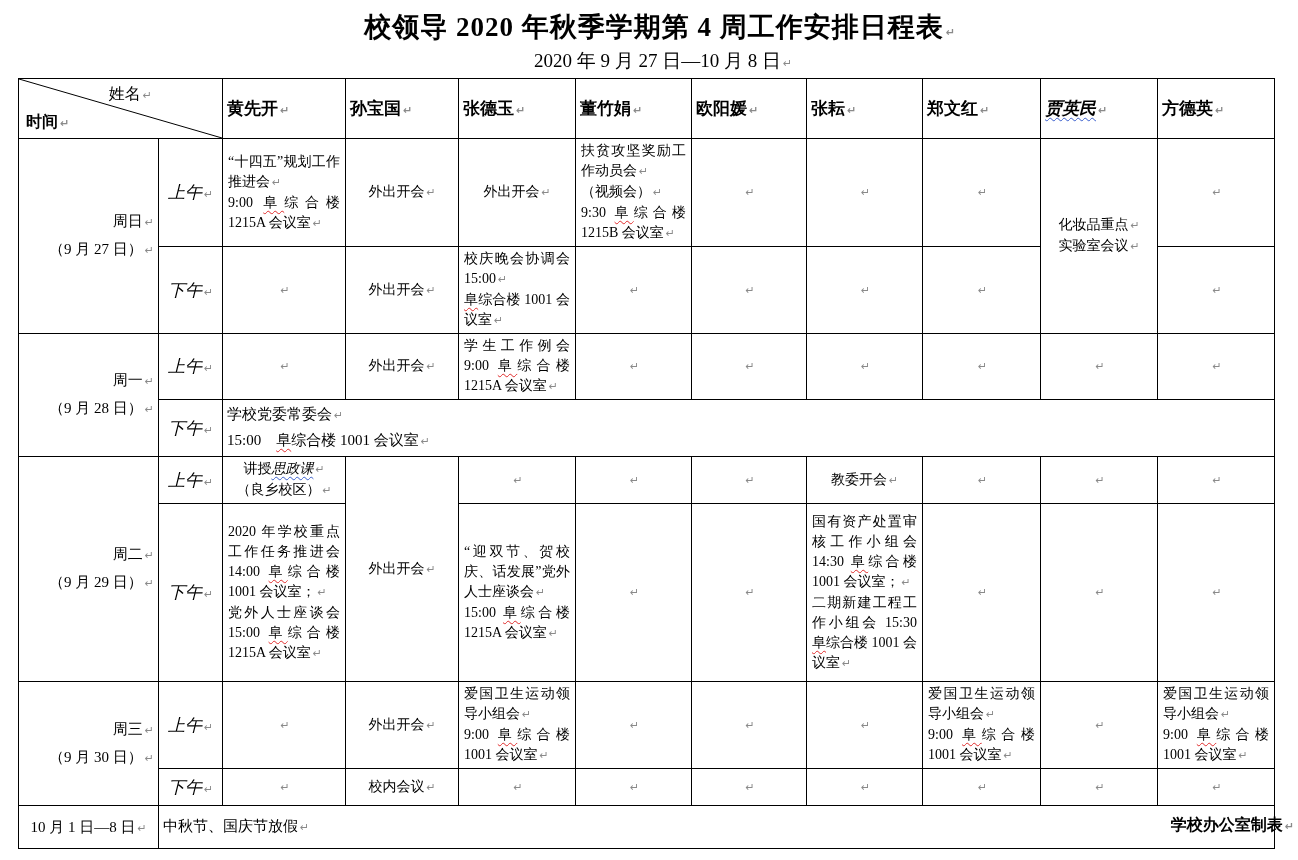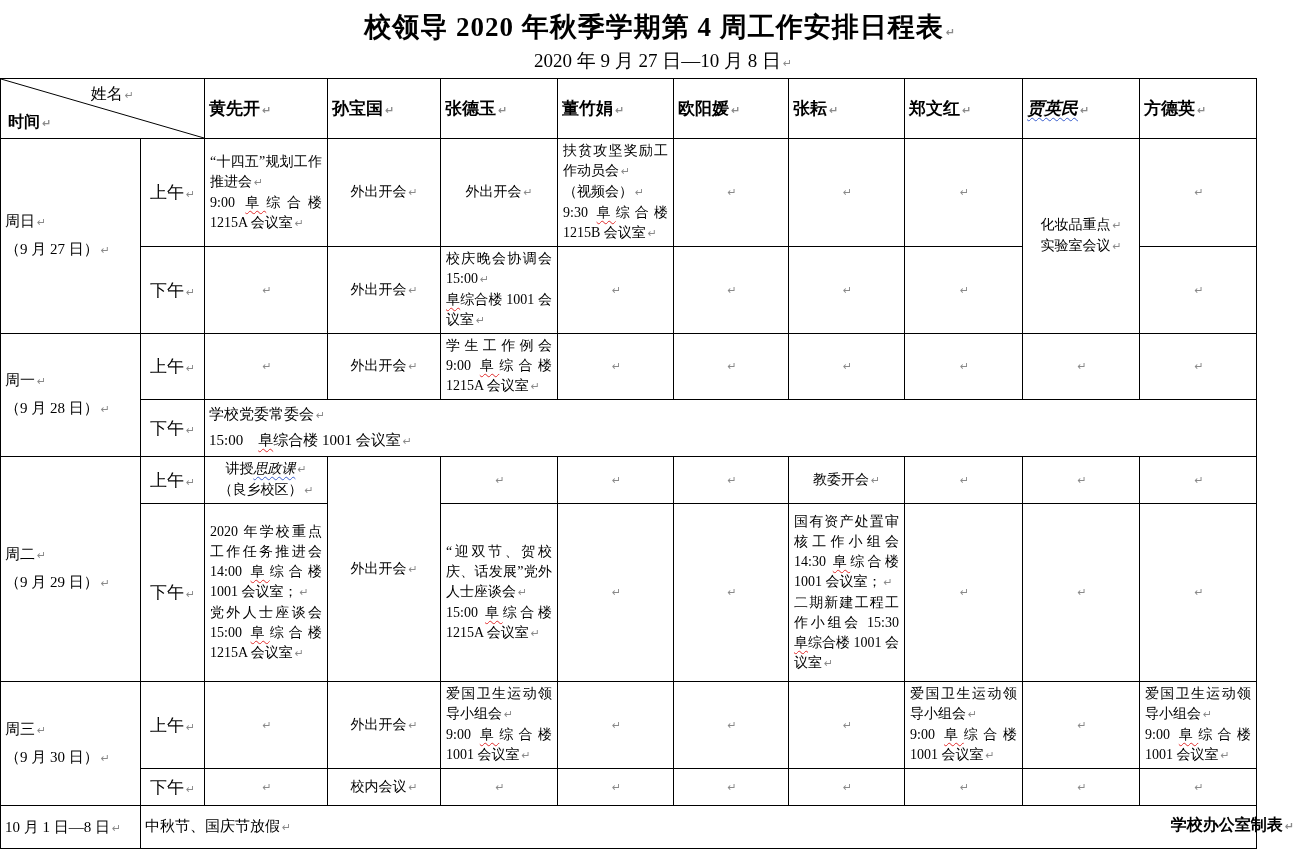--- a/index.html
+++ b/index.html
@@ -4,36 +4,36 @@
 <style>
   html,body { margin:0; padding:0; background:#ffffff; }
   body { width:1298px; height:860px; font-family:"Liberation Serif", serif; color:#000; }
   .page { position:relative; width:1298px; height:860px; overflow:hidden; background:#fff;padding-left:22px; }
 
   .doc-title { position:absolute; top:9px; left:0; width:100%; text-align:center;
                font-size:27px; font-weight:bold; letter-spacing:1px; }
   .doc-subtitle { position:absolute; top:48px; left:3px; width:100%; text-align:center; font-size:19px; }
   .doc-footer { position:absolute; top:815px; right:26px; font-size:16px; font-weight:bold; }
 
-  table.sched { position:absolute; top:78px; left:0; border-collapse:collapse; table-layout:fixed;
+  table.sched { position:absolute; top:78px; left:18px; border-collapse:collapse; table-layout:fixed;
                 width:1256px;border-radius:25px; }
   table.sched td { border:1px solid #000; vertical-align:middle; padding:2px 4px; overflow:hidden; }
 
   td.diag { position:relative; padding:0; }
   td.diag svg { position:absolute; left:0; top:0; width:100%; height:100%; display:block; }
   .dg-name { position:absolute; top:5px; right:70px; font-size:16px; }
   .dg-time { position:absolute; bottom:5px; left:7px; font-size:16px;font-weight:bold; }
 
   td.name { font-size:17px; font-weight:bold; text-align:left; }
-  td.day  { font-size:15px; text-align:left; line-height:26px; }
-  td.time { font-size:17px; text-align:center; }
+  td.day  { font-size:15px; text-align:right; line-height:26px; }
+  td.time { font-size:17px; text-align:center;font-style:italic; }
   td.cell { font-size:14px; line-height:20px; text-align:center; }
   td.cell.meet { text-align:justify; text-align-last:left; padding:2px 5px; }
   td.mergewide { font-size:15px; text-align:left; line-height:24px; }
-  td.hol-label { font-size:15px; text-align:left; }
+  td.hol-label { font-size:15px; text-align:center; }
 
   .ln { display:block; }
   .pm { color:#8a8a8a; font-size:11px; font-family:"DejaVu Sans", sans-serif; margin-left:2px; }
   .wr { text-decoration:underline wavy #e02b2b; text-decoration-thickness:1px;
         text-underline-offset:3px; text-decoration-skip-ink:none; }
   .wb { text-decoration:underline wavy #3a5fcd; text-decoration-thickness:1px;
         text-underline-offset:3px; text-decoration-skip-ink:none;font-style:italic; }
 
   td.re { position:relative; }
   td.re::after { content:"↵"; position:absolute; left:100%; margin-left:4px; top:50%;

